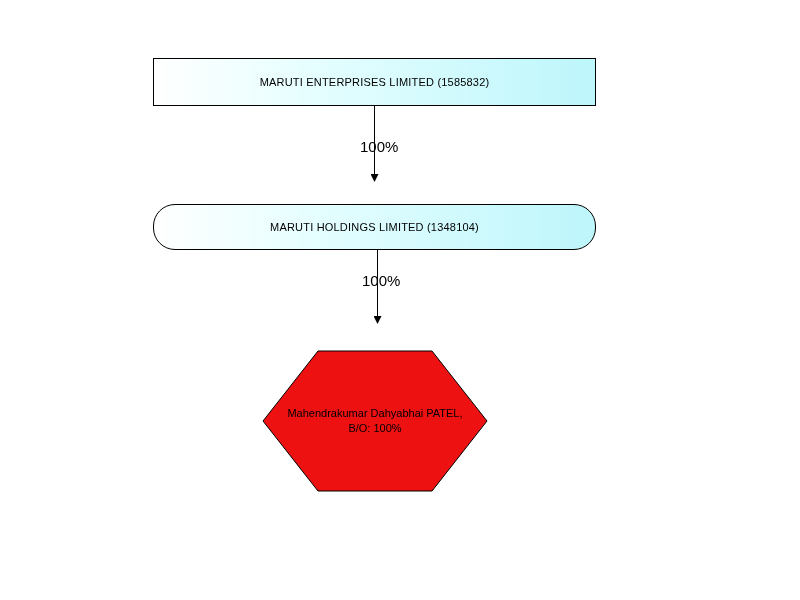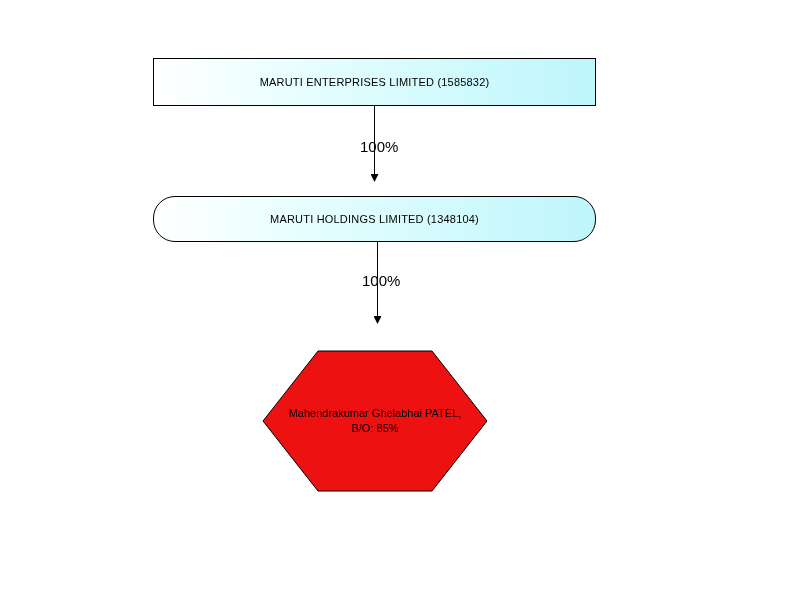--- a/index.html
+++ b/index.html
@@ -33,21 +33,21 @@
   }
   #node-company-1 {
     left: 153px;
     top: 58px;
     width: 443px;
     height: 48px;
     background: linear-gradient(to right, #ffffff 0%, #e6feff 35%, #bdf6fb 100%);
   }
   #node-company-2 {
     left: 153px;
-    top: 196px;
+    top: 204px;
     width: 443px;
     height: 46px;
     background: linear-gradient(to right, #ffffff 0%, #e6feff 35%, #bdf6fb 100%);
     border-radius: 22px;
   }
   .hex-wrap {
     position: absolute;
     left: 262px;
     top: 350px;
     width: 226px;
@@ -121,18 +121,18 @@
     <span>MARUTI HOLDINGS LIMITED (1348104)</span>
   </div>
 
   <div class="edge-label" id="edge-label-2">100%</div>
 
   <div class="hex-wrap">
     <svg width="226" height="142" viewBox="0 0 226 142" xmlns="http://www.w3.org/2000/svg">
       <polygon points="56,1 170,1 225,71 170,141 56,141 1,71" fill="#ee1111" stroke="#000000" stroke-width="1"></polygon>
     </svg>
     <div class="hex-label">
-      <span>Mahendrakumar Ghelabhai PATEL,</span>
-      <span>B/O: 85%</span>
+      <span>Mahendrakumar Dahyabhai PATEL,</span>
+      <span>B/O: 100%</span>
     </div>
   </div>
 
 </div>
 
 </body></html>

